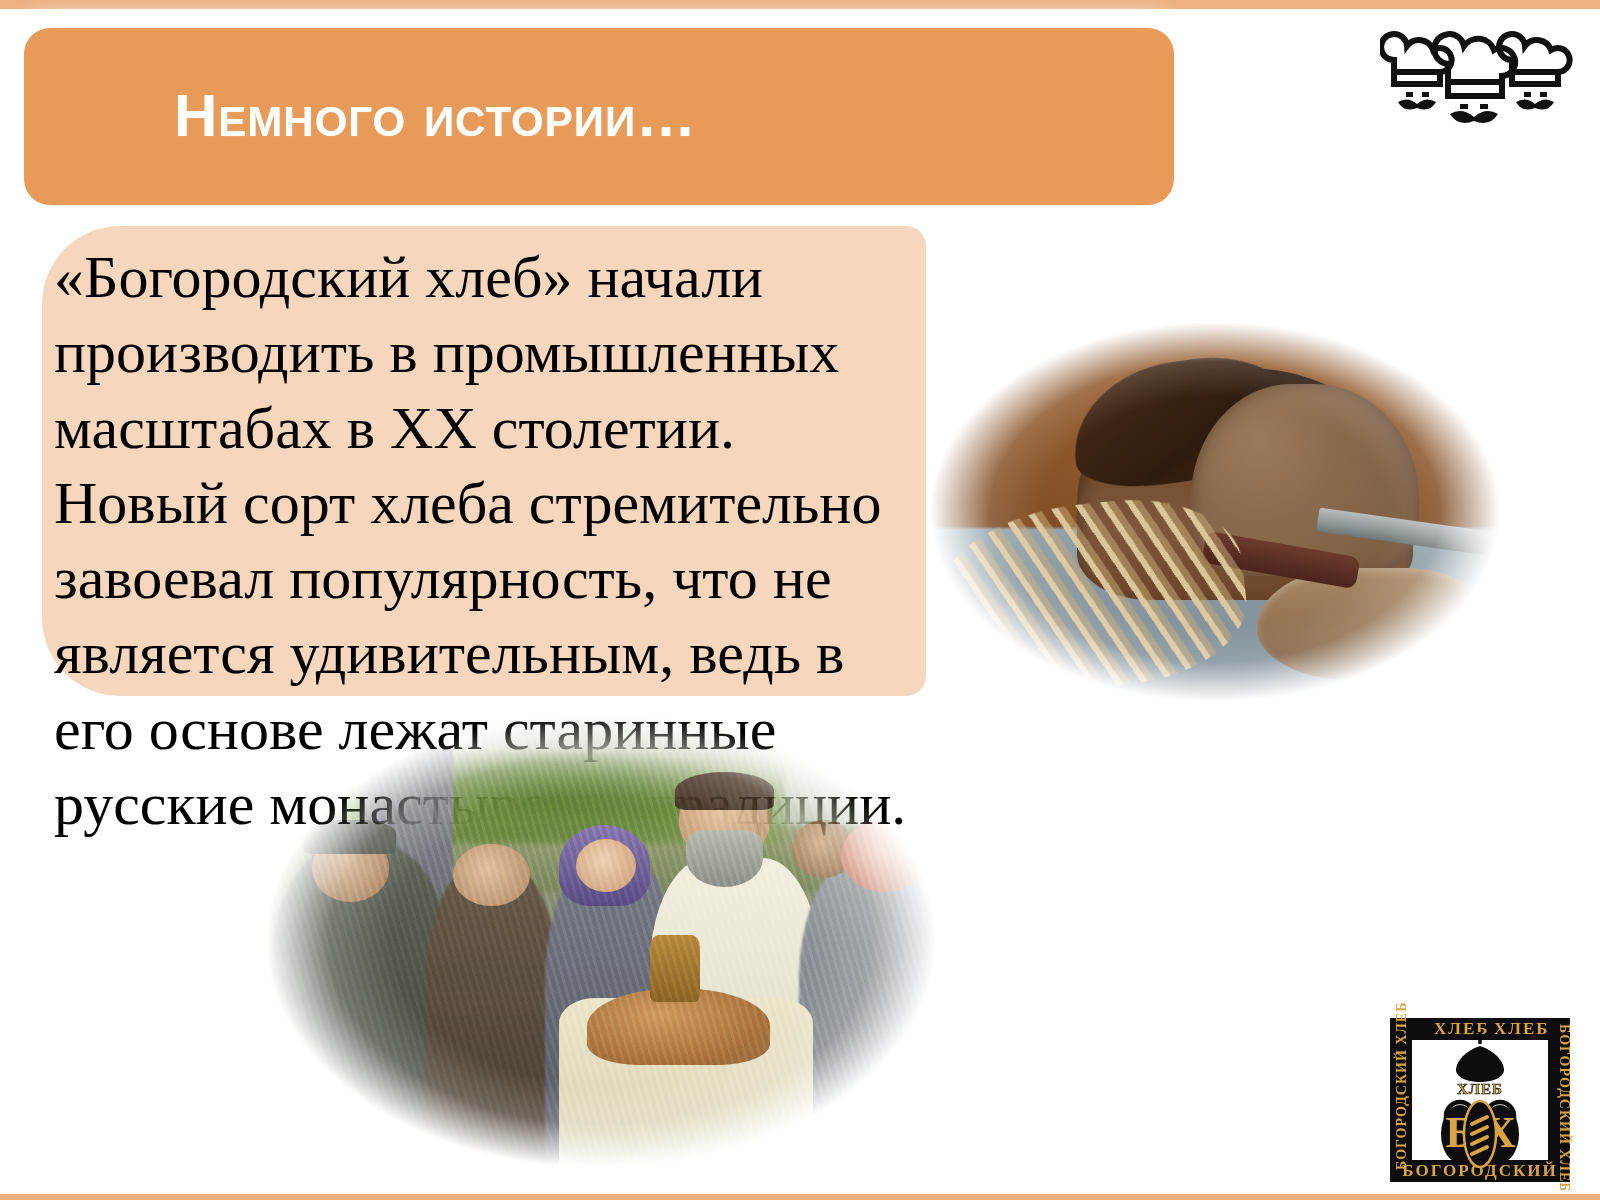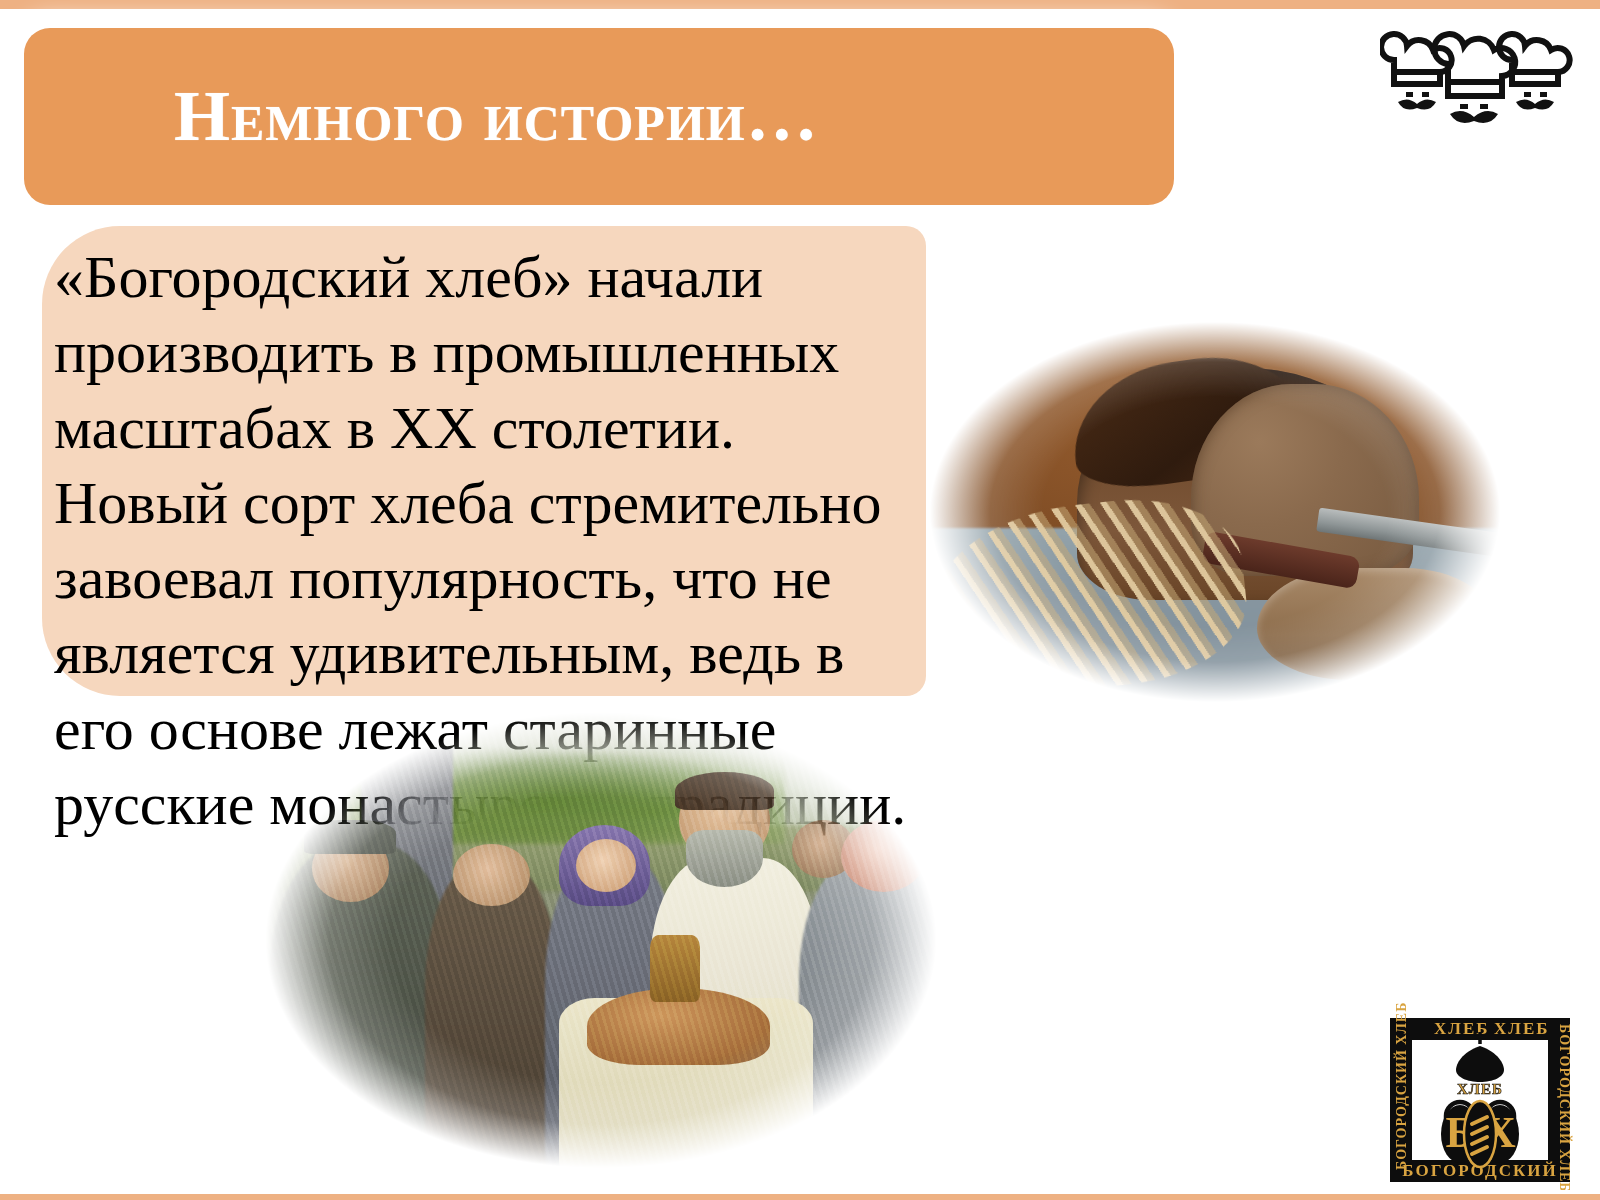--- a/index.html
+++ b/index.html
@@ -37,24 +37,24 @@
     background: #e89a59;
     border-radius: 26px;
     box-shadow: 0 0 22px 10px rgba(255,255,255,0.95);
   }
   #page-title {
     position: absolute;
     left: 150px;
     top: 50%;
     transform: translateY(-52%);
     color: #ffffff;
-    font-size: 72px;
+    font-size: 60px;
     line-height: 1;
     font-weight: 700;
-    font-family: Liberation Serif, serif;
+    font-family: Liberation Sans, sans-serif;
     font-variant: small-caps;
     letter-spacing: 1px;
     white-space: nowrap;
     text-shadow: 0 0 1px rgba(255,255,255,0.6);
   }
 
   
   #chef-hats {
     position: absolute;
     right: 24px;

